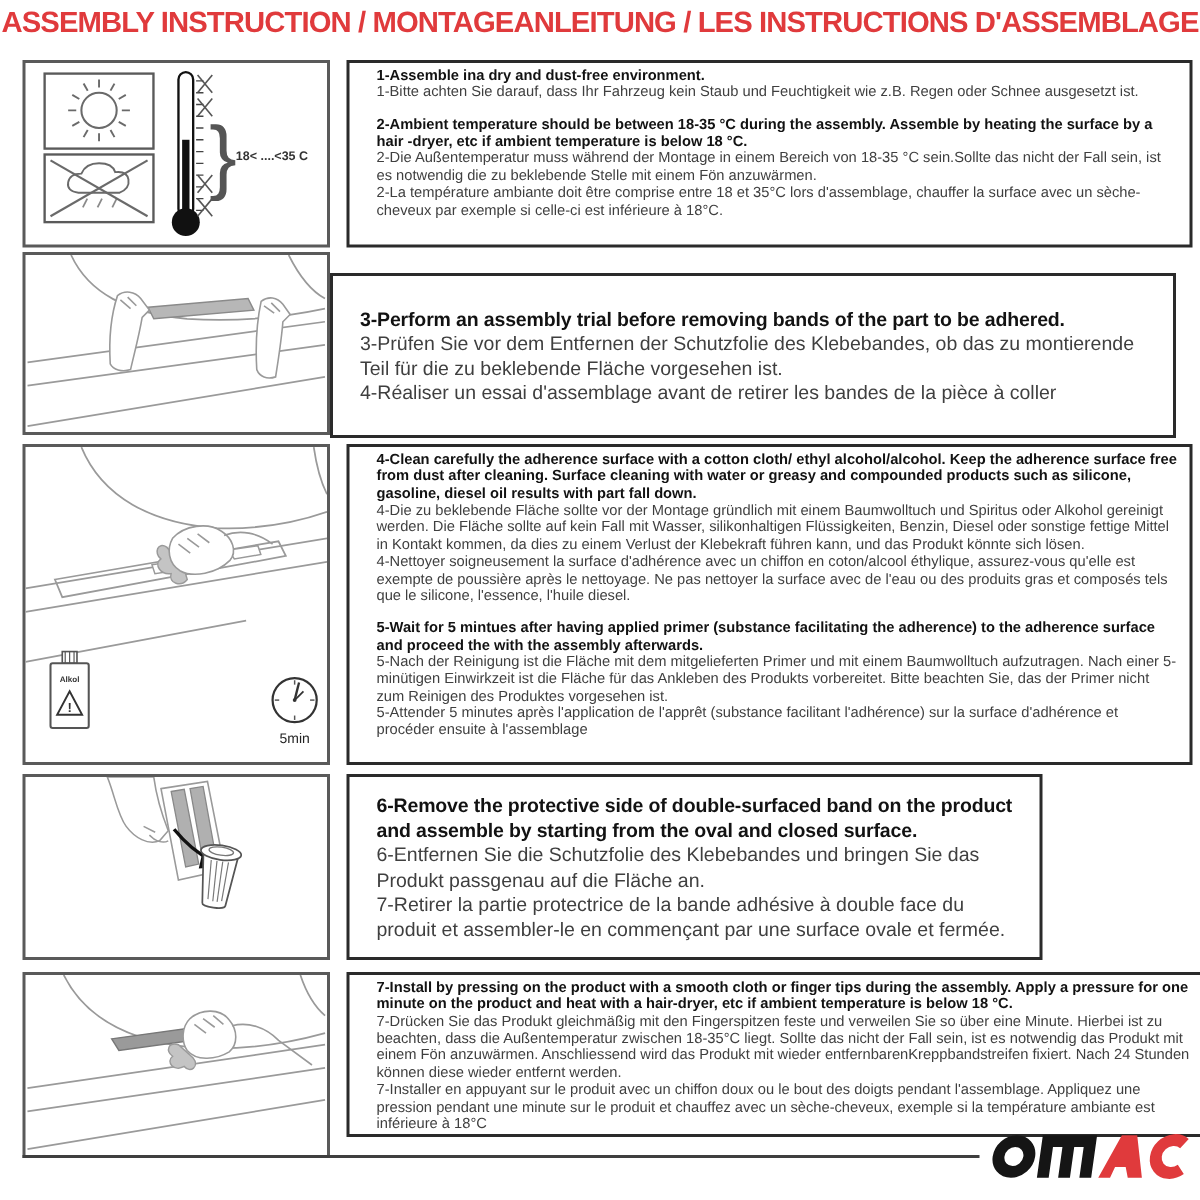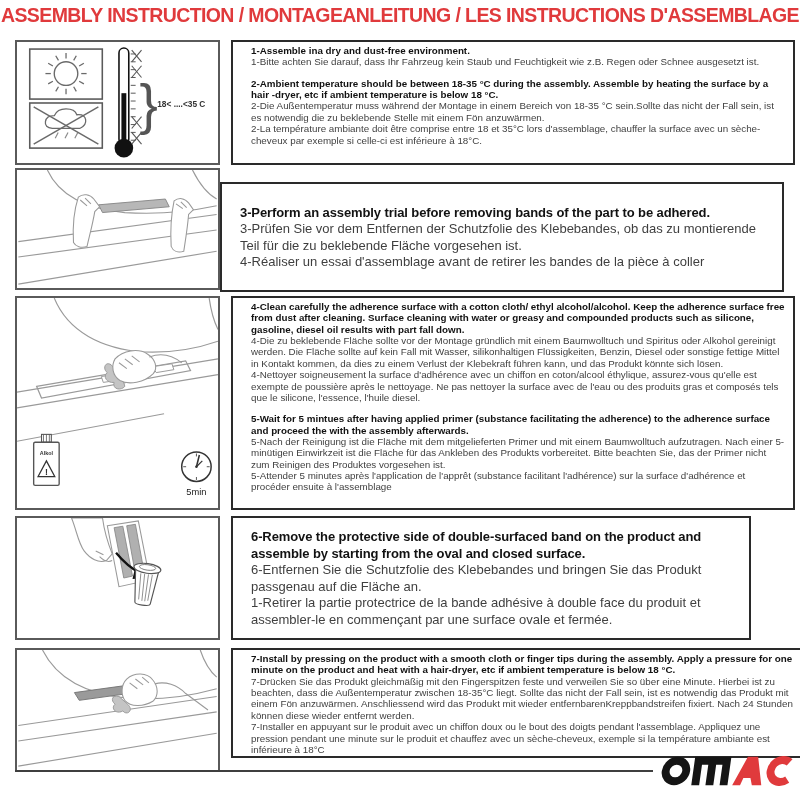--- a/index.html
+++ b/index.html
@@ -29,21 +29,21 @@
   }
   .big p.b{letter-spacing:-0.1px;}
   
   .r1i{left:15px;top:40px;width:205px;height:125px;}
   .r1t{left:231px;top:40px;width:564px;height:125px;}
   .r2i{left:15px;top:168px;width:205px;height:122px;}
   .r2t{left:220px;top:168px;width:564px;height:110px;margin-top:14px;}
   .r3i{left:15px;top:296px;width:205px;height:214px;}
   .r3t{left:231px;top:296px;width:564px;height:214px;}
   .r4i{left:15px;top:516px;width:205px;height:124px;}
-  .r4t{left:231px;top:516px;width:520px;height:124px;}
+  .r4t{left:231px;top:516px;width:464px;height:124px;}
   .r5i{left:15px;top:648px;width:205px;height:124px;}
   .r5t{left:231px;top:648px;width:576px;height:110px;}
   .rule{position:absolute;left:15px;top:770px;width:638px;height:2px;background:#3f3f3f;}
   .logo{position:absolute;left:655px;top:751px;width:140px;height:40px;}
   svg{display:block;width:100%;height:100%;}
   svg text{font-family:"Liberation Sans", sans-serif;}
 </style>
 </head>
 <body>
 
@@ -229,21 +229,21 @@
             <line x1="138" y1="58" x2="137" y2="85"></line>
         </g>
         <ellipse cx="132" cy="52" rx="14" ry="5" fill="#fff" stroke="#555" stroke-width="1.2"></ellipse>
         <ellipse cx="132" cy="51" rx="8.5" ry="2.8" fill="none" stroke="#777" stroke-width="0.9"></ellipse>
       </g>
     </svg>
   </div>
   <div class="cell text-cell big r4t">
     <p class="b">6-Remove the protective side of double-surfaced band on the product and assemble by starting from the oval and closed surface.</p>
     <p>6-Entfernen Sie die Schutzfolie des Klebebandes und bringen Sie das Produkt passgenau auf die Fläche an.</p>
-    <p>1-Retirer la partie protectrice de la bande adhésive à double face du produit et assembler-le en commençant par une surface ovale et fermée.</p>
+    <p>7-Retirer la partie protectrice de la bande adhésive à double face du produit et assembler-le en commençant par une surface ovale et fermée.</p>
   </div>
 
   <div class="cell icon-cell r5i">
     <svg viewBox="0 0 205 124">
       <g fill="none" stroke="#9a9a9a" stroke-width="1.2">
         <path d="M 25,0 C 40,30 70,46 115,50 C 145,52 176,48 205,40"></path>
         <path d="M 188,0 C 192,12 198,22 205,28"></path>
         <path d="M 0,78 L 205,48"></path>
         <path d="M 0,94 L 205,64"></path>
         <path d="M 0,120 L 205,86"></path>

